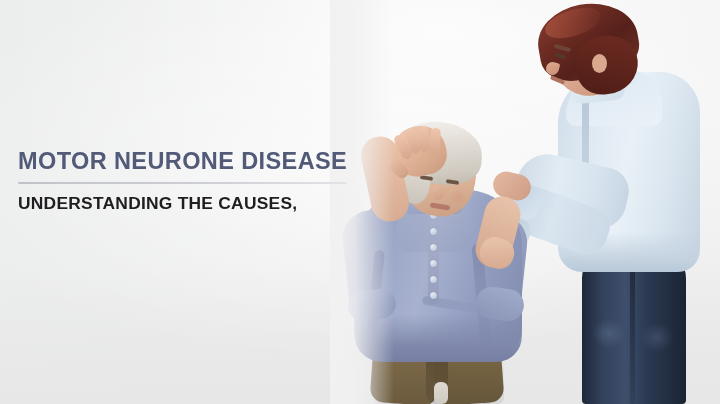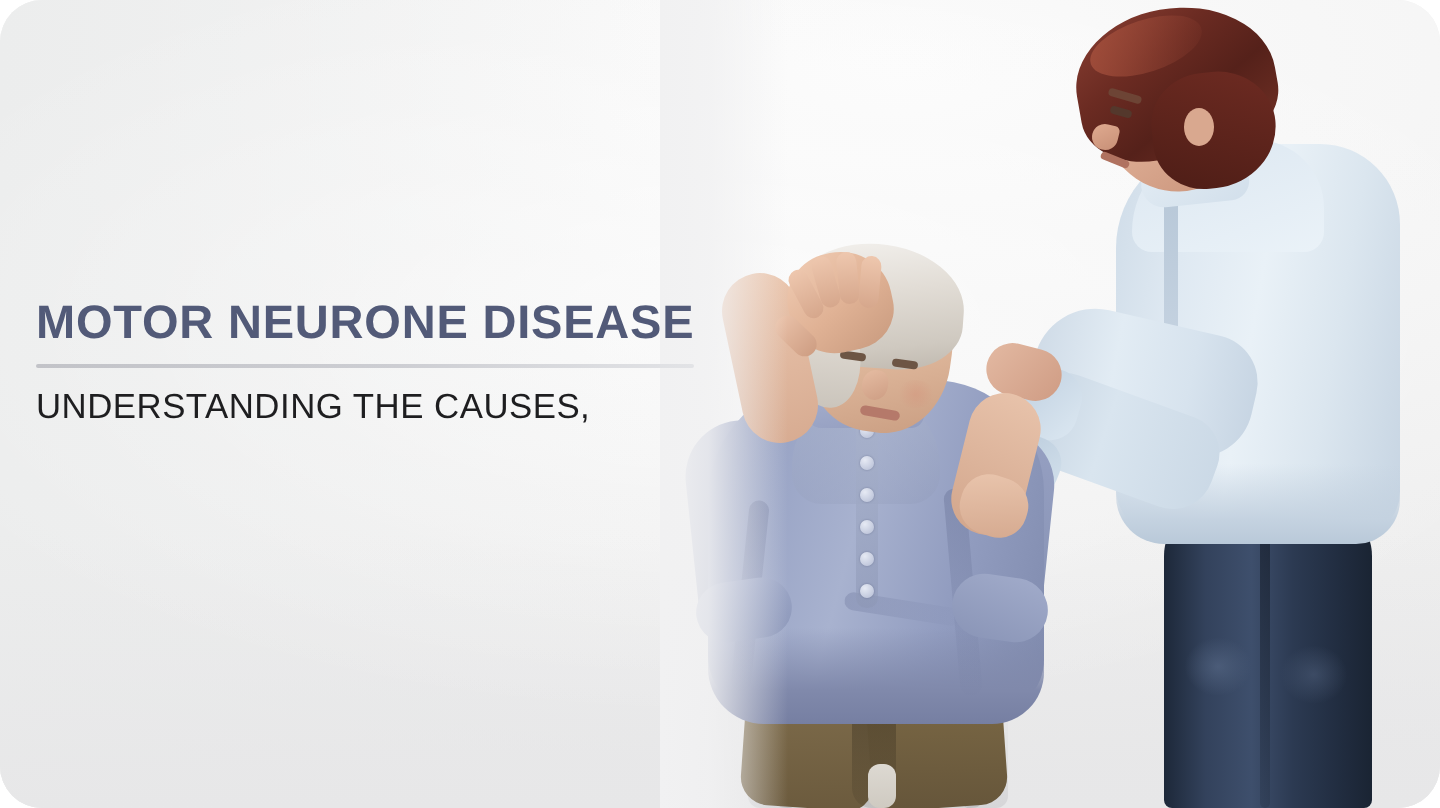--- a/index.html
+++ b/index.html
@@ -11,21 +11,20 @@
   body {
     font-family: "Liberation Sans", sans-serif;
   }
 
   .banner {
     position: relative;
     width: 720px;
     height: 404px;
     overflow: hidden;
     background: #f1f1f1;
-    border-radius: 21px;
   }
 
   
   .backdrop {
     position: absolute;
     inset: 0;
     background:
       radial-gradient(125% 95% at 62% 8%, #fbfbfb 0%, #f4f4f4 42%, #eeeeee 72%, #e9e9ea 100%);
   }
   .backdrop-shade-l {
@@ -62,21 +61,21 @@
   }
   .rule {
     margin: 8px 0 7px 0;
     height: 2px;
     width: 329px;
     background: linear-gradient(90deg, #c2c3c8 0%, #cdced3 55%, #e2e3e6 100%);
     border-radius: 1px;
   }
   .subhead {
     font-size: 17.4px;
-    font-weight: normal;
+    font-weight: bold;
     letter-spacing: 0.25px;
     color: #1e1e20;
     line-height: 1.38;
     margin: 0;
   }
   .subhead .l {
     display: block;
     white-space: nowrap;
   }
 

